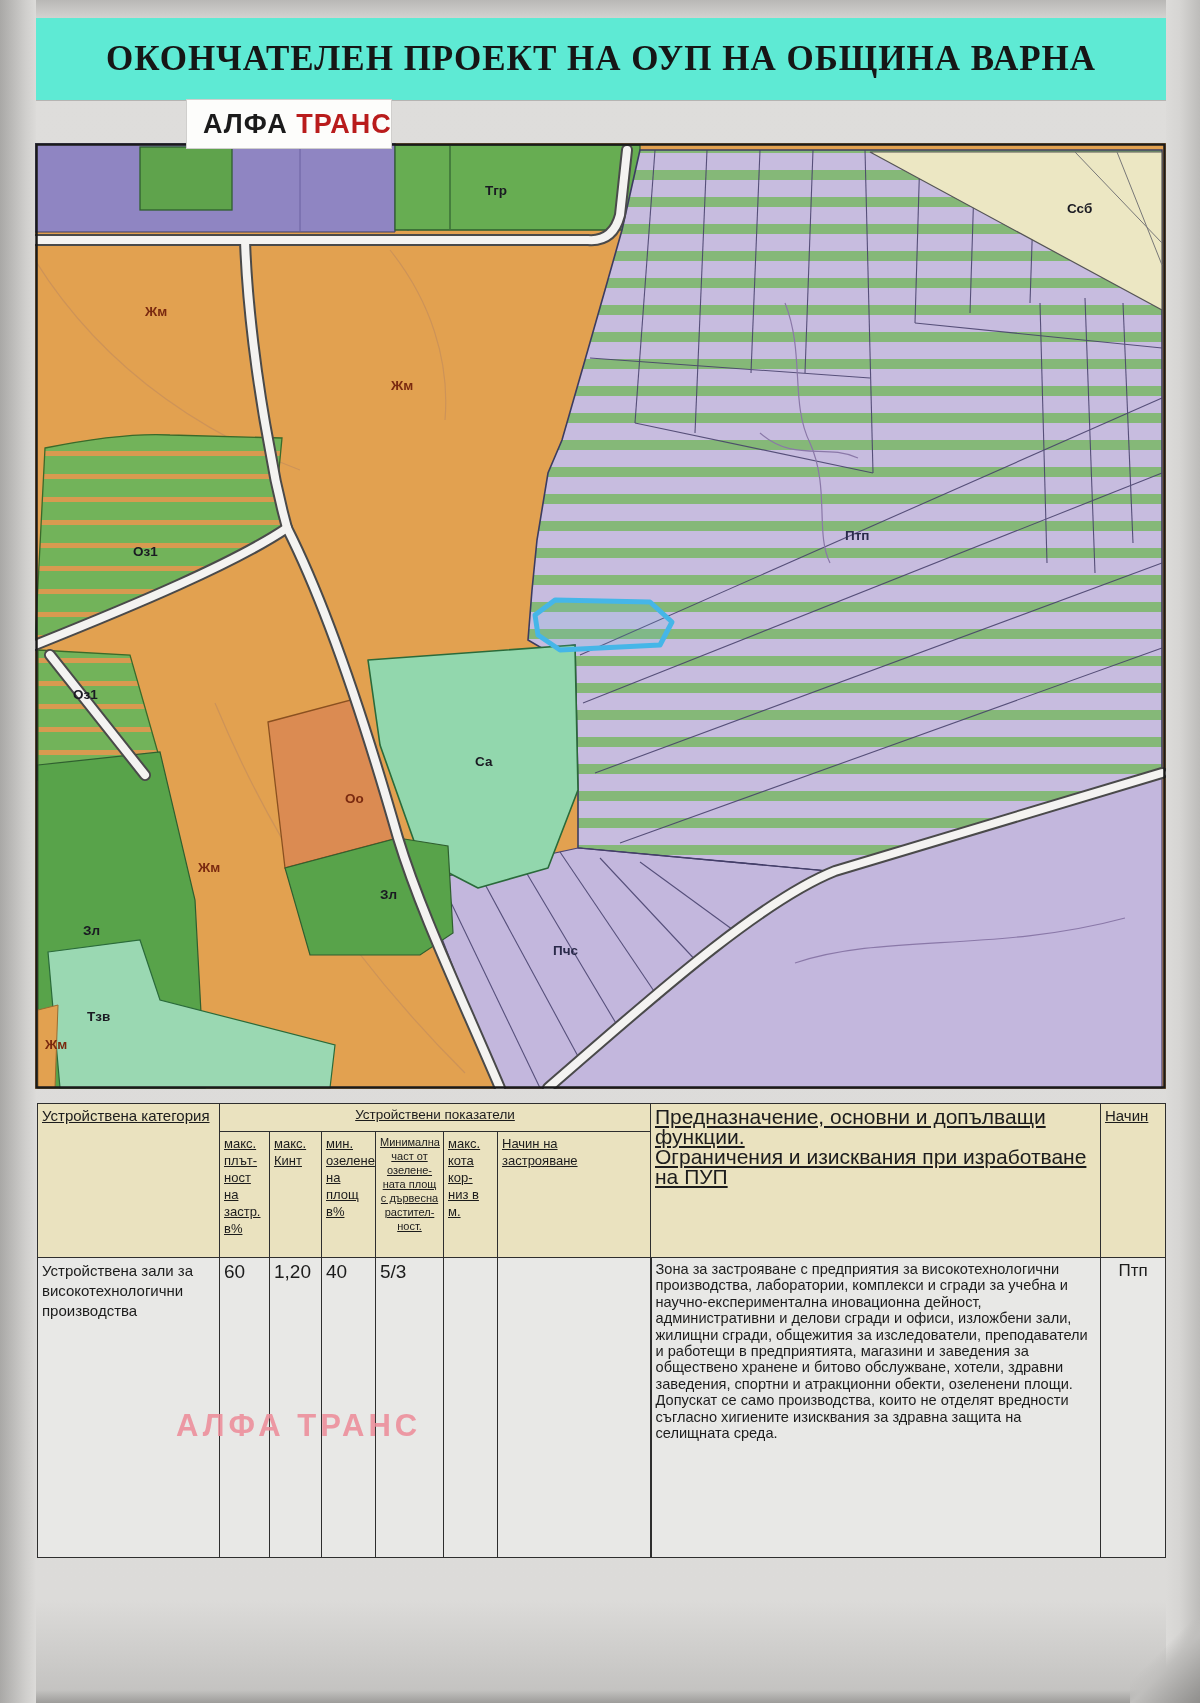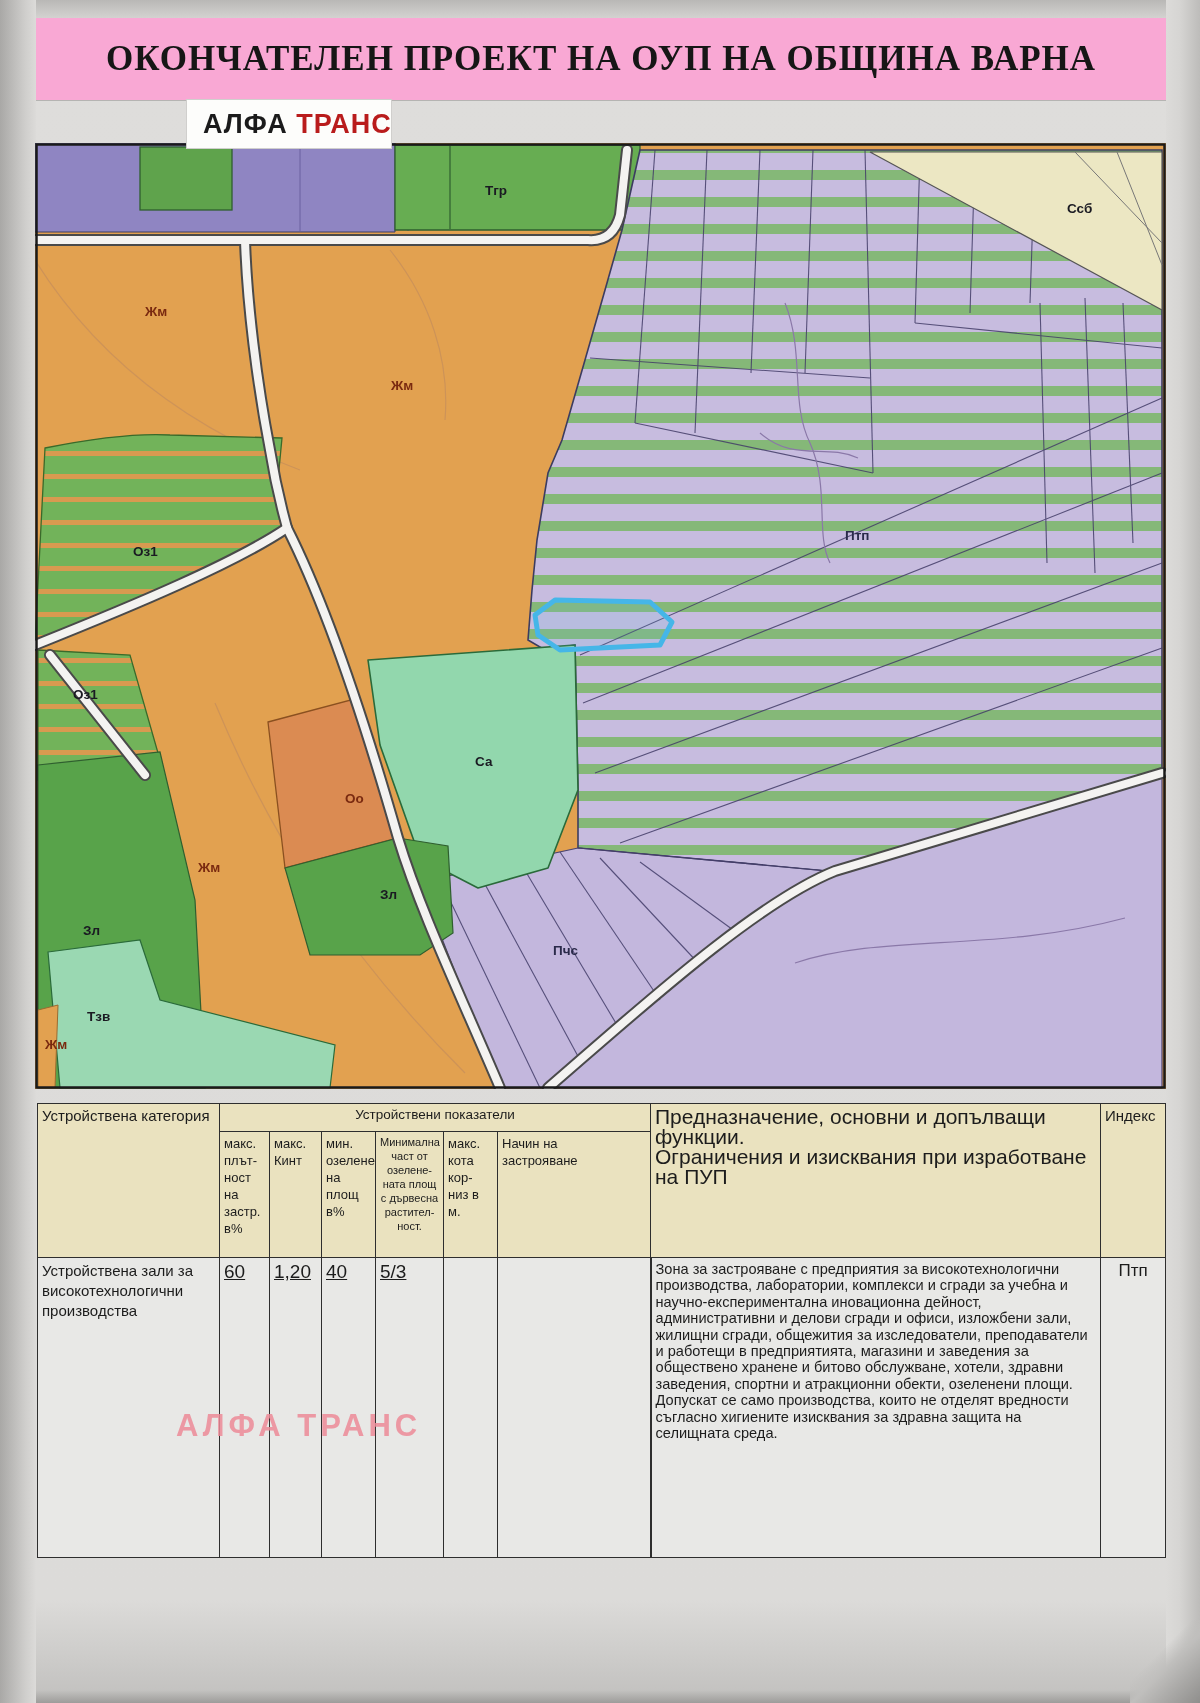--- a/index.html
+++ b/index.html
@@ -12,21 +12,21 @@
   .page{
     left:0;top:0;width:1200px;height:1703px;
     background:linear-gradient(180deg,#b9b8b6 0px,#d9d8d6 22px,#dedddb 60px,#dcdbd9 1600px,#c4c3c1 1690px,#9d9c9a 1703px);
   }
   .left-edge{left:0;top:0;width:36px;height:1703px;background:linear-gradient(90deg,#a9a8a6,#cfcecc 70%,#dcdbd9);}
   .right-edge{left:1166px;top:0;width:34px;height:1703px;background:linear-gradient(270deg,#bdbcba,#d6d5d3 60%,#dcdbd9);}
   .corner-fold{left:1130px;top:1620px;width:70px;height:83px;
     background:linear-gradient(315deg,#8f8e8c,#c0bfbd 45%,transparent 60%);}
   .titlebar{
     left:36px;top:18px;width:1130px;height:82px;
-    background:#f9a8d4;border-bottom:1px solid #b5b4b2;
+    background:#5eead4;border-bottom:1px solid #b5b4b2;
     display:flex;align-items:center;justify-content:center;
   }
   .titlebar h1{
     margin:0;font-family:"Liberation Serif", serif;font-weight:700;
     font-size:35px;letter-spacing:1px;color:#161616;white-space:nowrap;
   }
   .logo{
     left:186px;top:99px;width:206px;height:50px;background:#fdfdfb;
     border:1px solid #d0cfcd;display:flex;align-items:center;gap:8px;
     padding:0 8px;box-sizing:border-box;z-index:30;
@@ -43,30 +43,30 @@
   
   .ztable{
     left:37px;top:1103px;width:1128px;z-index:20;
     border-collapse:collapse;table-layout:fixed;
     font-family:"Liberation Sans", sans-serif;color:#1c1c1c;
   }
   .ztable th,.ztable td{
     border:1.6px solid #2e2e2e;vertical-align:top;text-align:left;
     padding:3px 4px;box-sizing:border-box;overflow:hidden;
   }
-  .ztable th{background:#eae2bf;font-weight:400;}
+  .ztable th{background:#eae2bf;font-weight:400;text-decoration:underline;}
   .ztable td{background:#e8e8e6;}
   .hdr-cat{font-size:15px;padding-top:4px;}
   .hdr-group{text-align:center !important;font-size:13.5px;height:28px;vertical-align:middle;}
   .hdr-sub{font-size:13px;line-height:17px;white-space:pre-line;}
   .hdr-sub.small{font-size:11px;line-height:14px;text-align:center;}
   .hdr-purpose{font-size:21px;line-height:20px;white-space:pre-line;}
   .hdr-index{font-size:15px;}
   .cell-cat{font-size:15px;line-height:20px;white-space:pre-line;}
-  .cell-val{font-size:19px;padding-top:5px;text-decoration:underline;}
+  .cell-val{font-size:19px;padding-top:5px;}
   .cell-purpose{font-size:14.6px;line-height:16.4px;white-space:pre-line;border-left-width:2.6px !important;}
   .cell-index{font-size:17px;text-align:center !important;padding-top:6px;}
   .row-body td{height:300px;}
   .hdr-row2 th{height:126px;}
 </style>
 </head>
 <body>
 
 <div class="abs page"></div>
 <div class="abs left-edge"></div>
@@ -245,21 +245,21 @@
       <col style="width:153px">
       <col style="width:450px">
       <col style="width:65px">
   </colgroup>
   <tbody>
       <tr>
     <th rowspan="2" class="hdr-cat">Устройствена категория</th>
     <th colspan="6" class="hdr-group">Устройствени показатели</th>
     <th rowspan="2" class="hdr-purpose">Предназначение, основни и допълващи функции.
 Ограничения и изисквания при изработване на ПУП</th>
-    <th rowspan="2" class="hdr-index">Индекс</th>
+    <th rowspan="2" class="hdr-index">Начин</th>
   </tr>
   <tr class="hdr-row2">
     <th class="hdr-sub">макс.
 плът-
 ност
 на
 застр.
 в%</th>
     <th class="hdr-sub">макс.
 Кинт</th>

